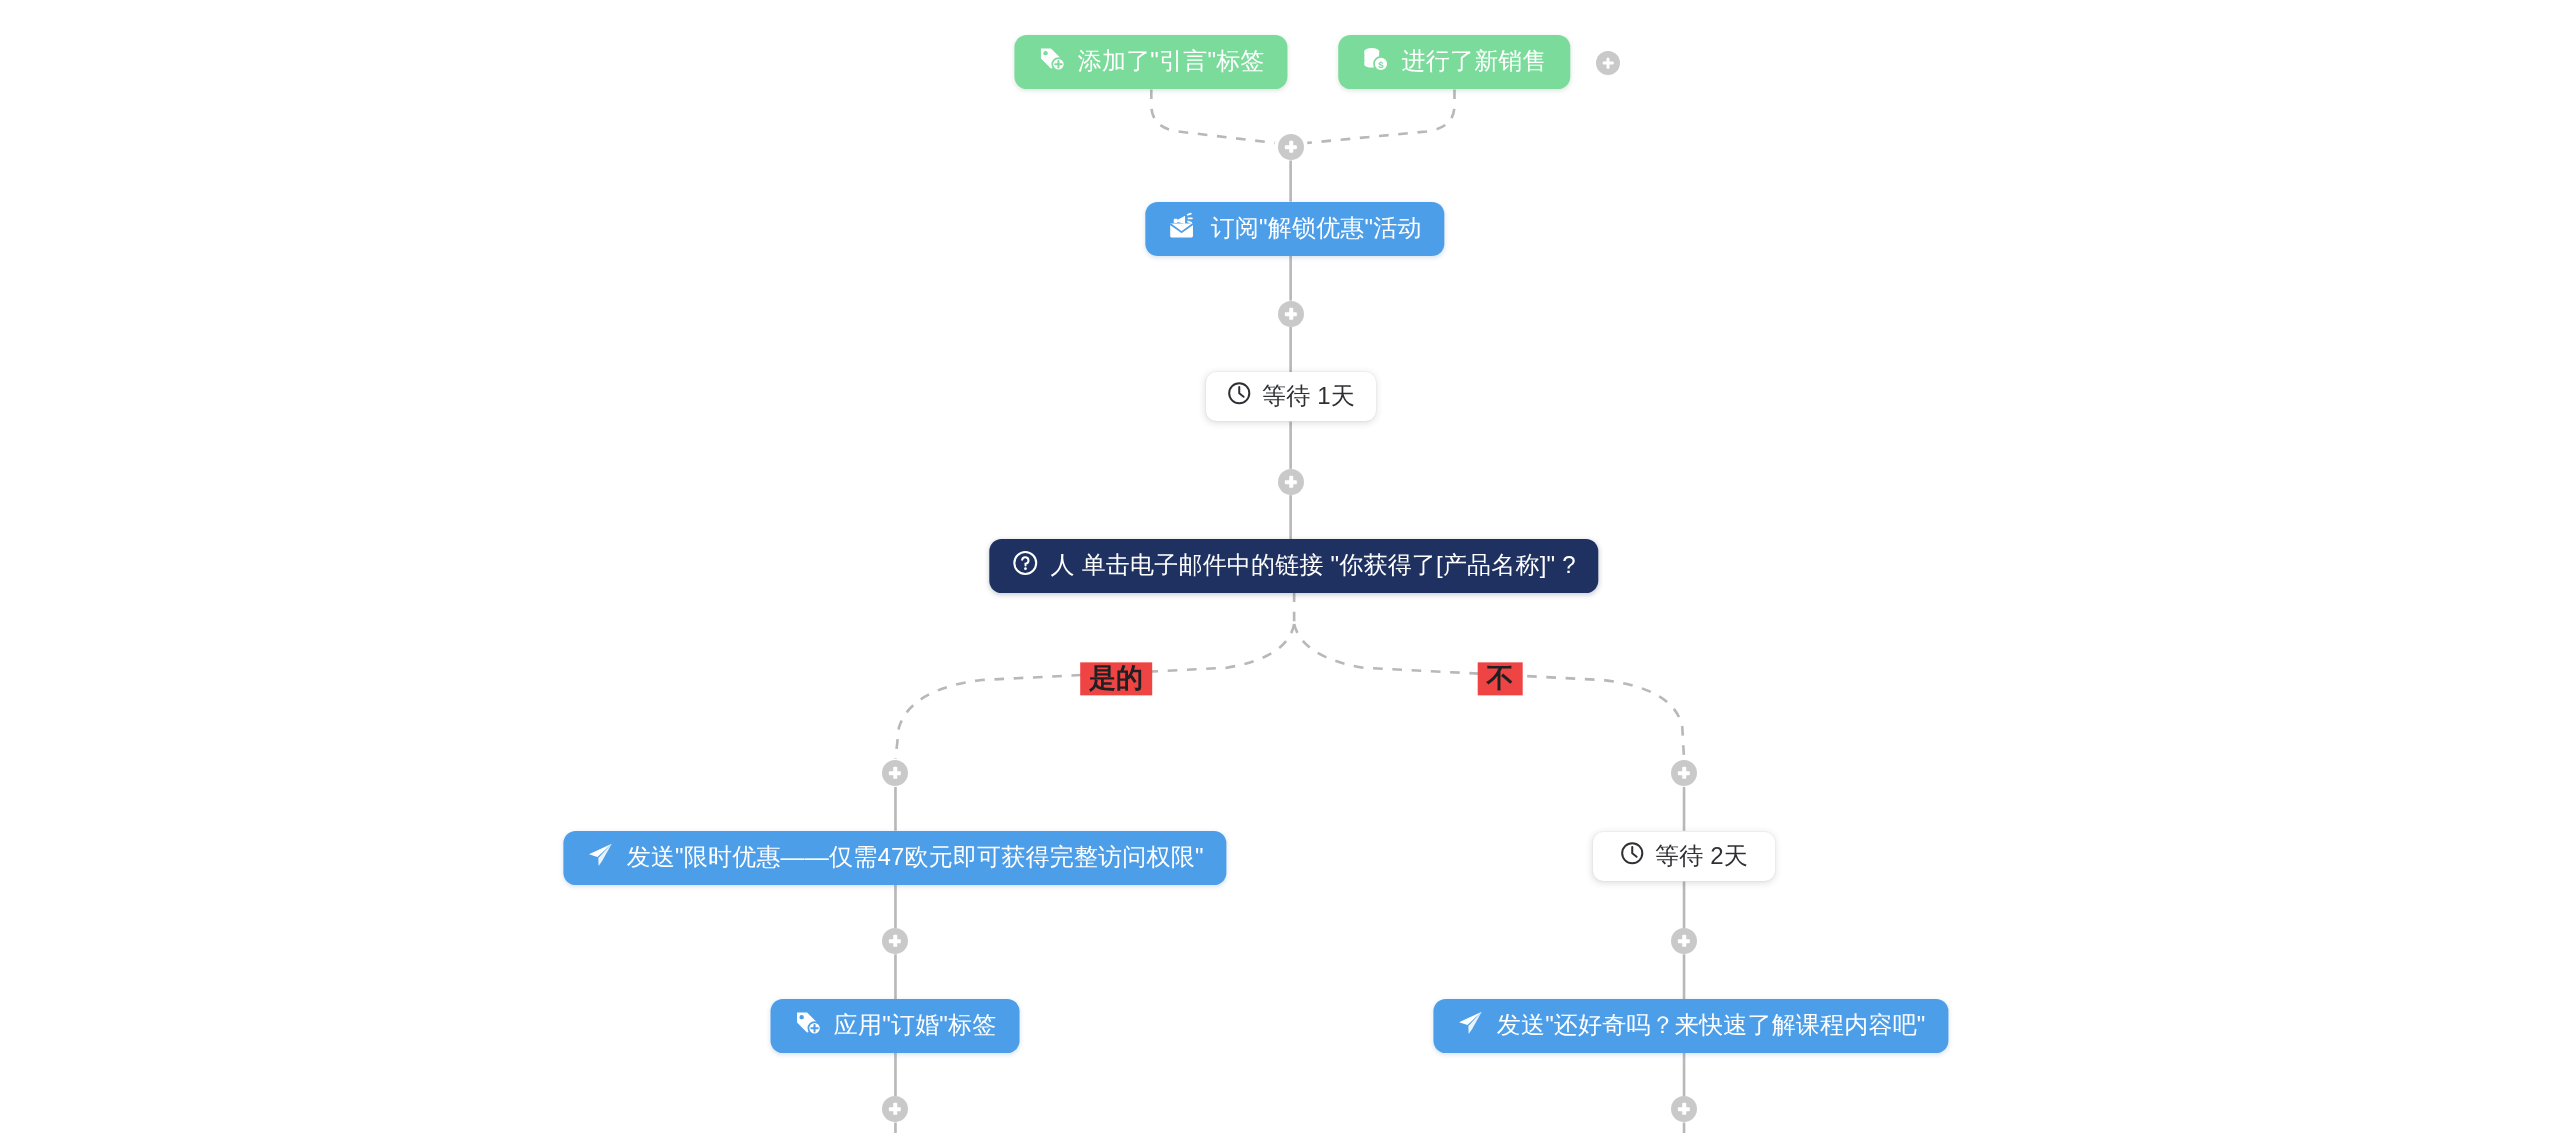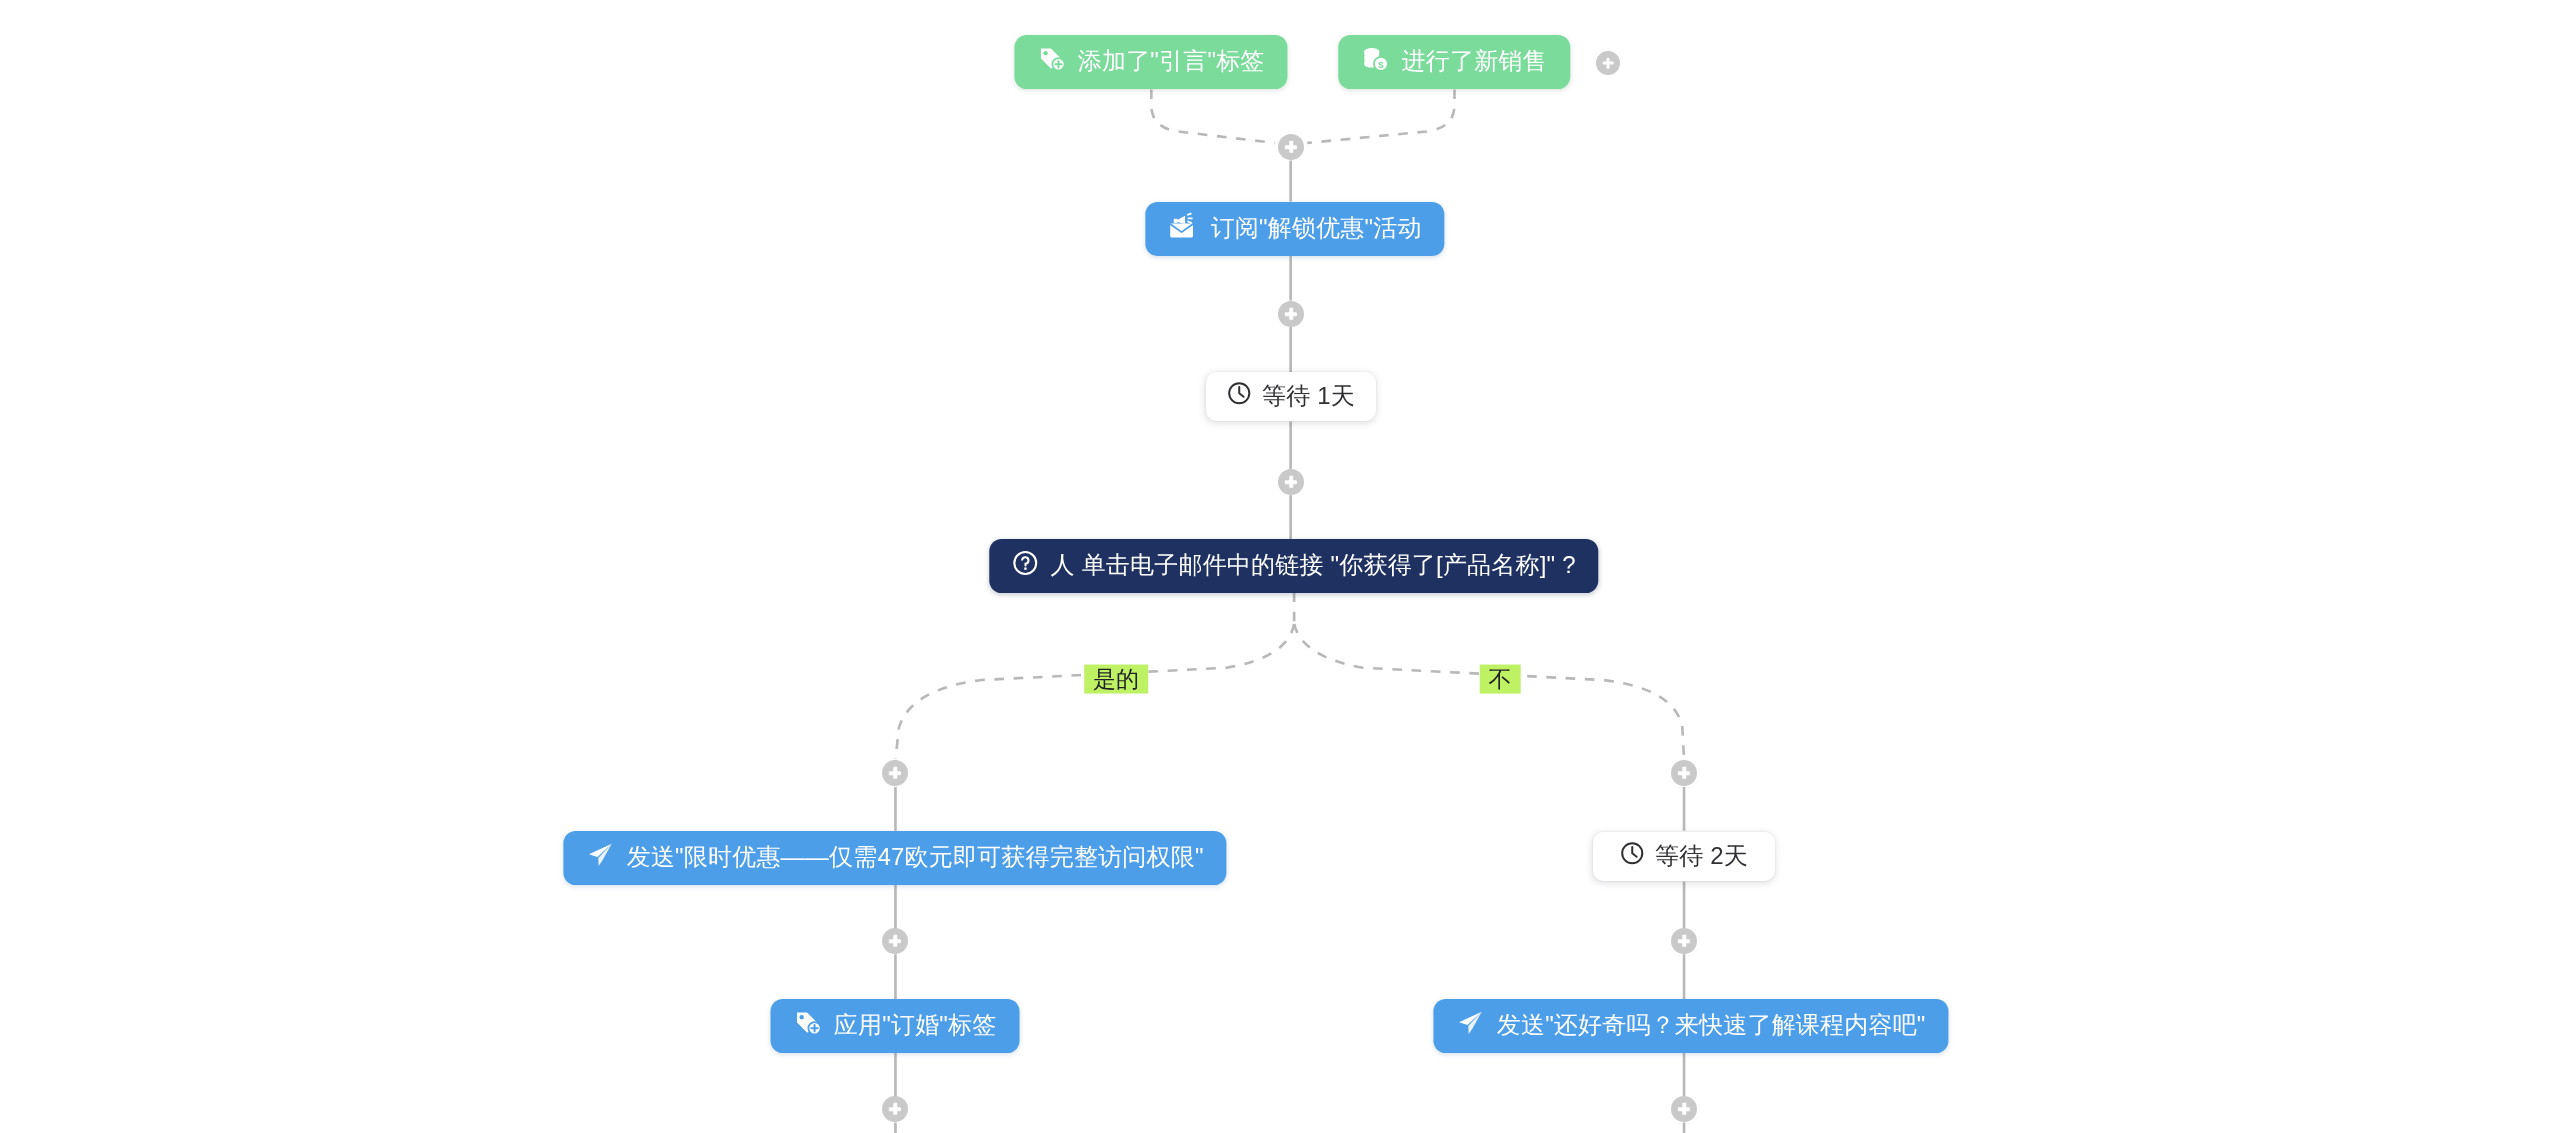--- a/index.html
+++ b/index.html
@@ -105,26 +105,27 @@
     transform: translate(-50%, -50%);
   }
   .plus.small { width: 24px; height: 24px; }
   .plus.small::before { width: 10.5px; height: 3px; }
   .plus.small::after { width: 3px; height: 10.5px; }
 
   
   .branch-label {
     position: absolute;
     transform: translate(-50%, -50%);
-    font-size: 23px;
+    font-size: 27px;
     color: #1f2022;
-    background: #bef264;
+    background: #ef4444;
     padding: 1.8px 8.8px;
     line-height: 1.1;
     z-index: 2;
+    font-weight: bold;
   }
 </style>
 </head>
 <body>
 
 <div id="canvas">
 
   <svg id="edges" viewBox="0 0 2940 1294" xmlns="http://www.w3.org/2000/svg">
     <g fill="none" stroke="#b8b8b8" stroke-width="3">
 

